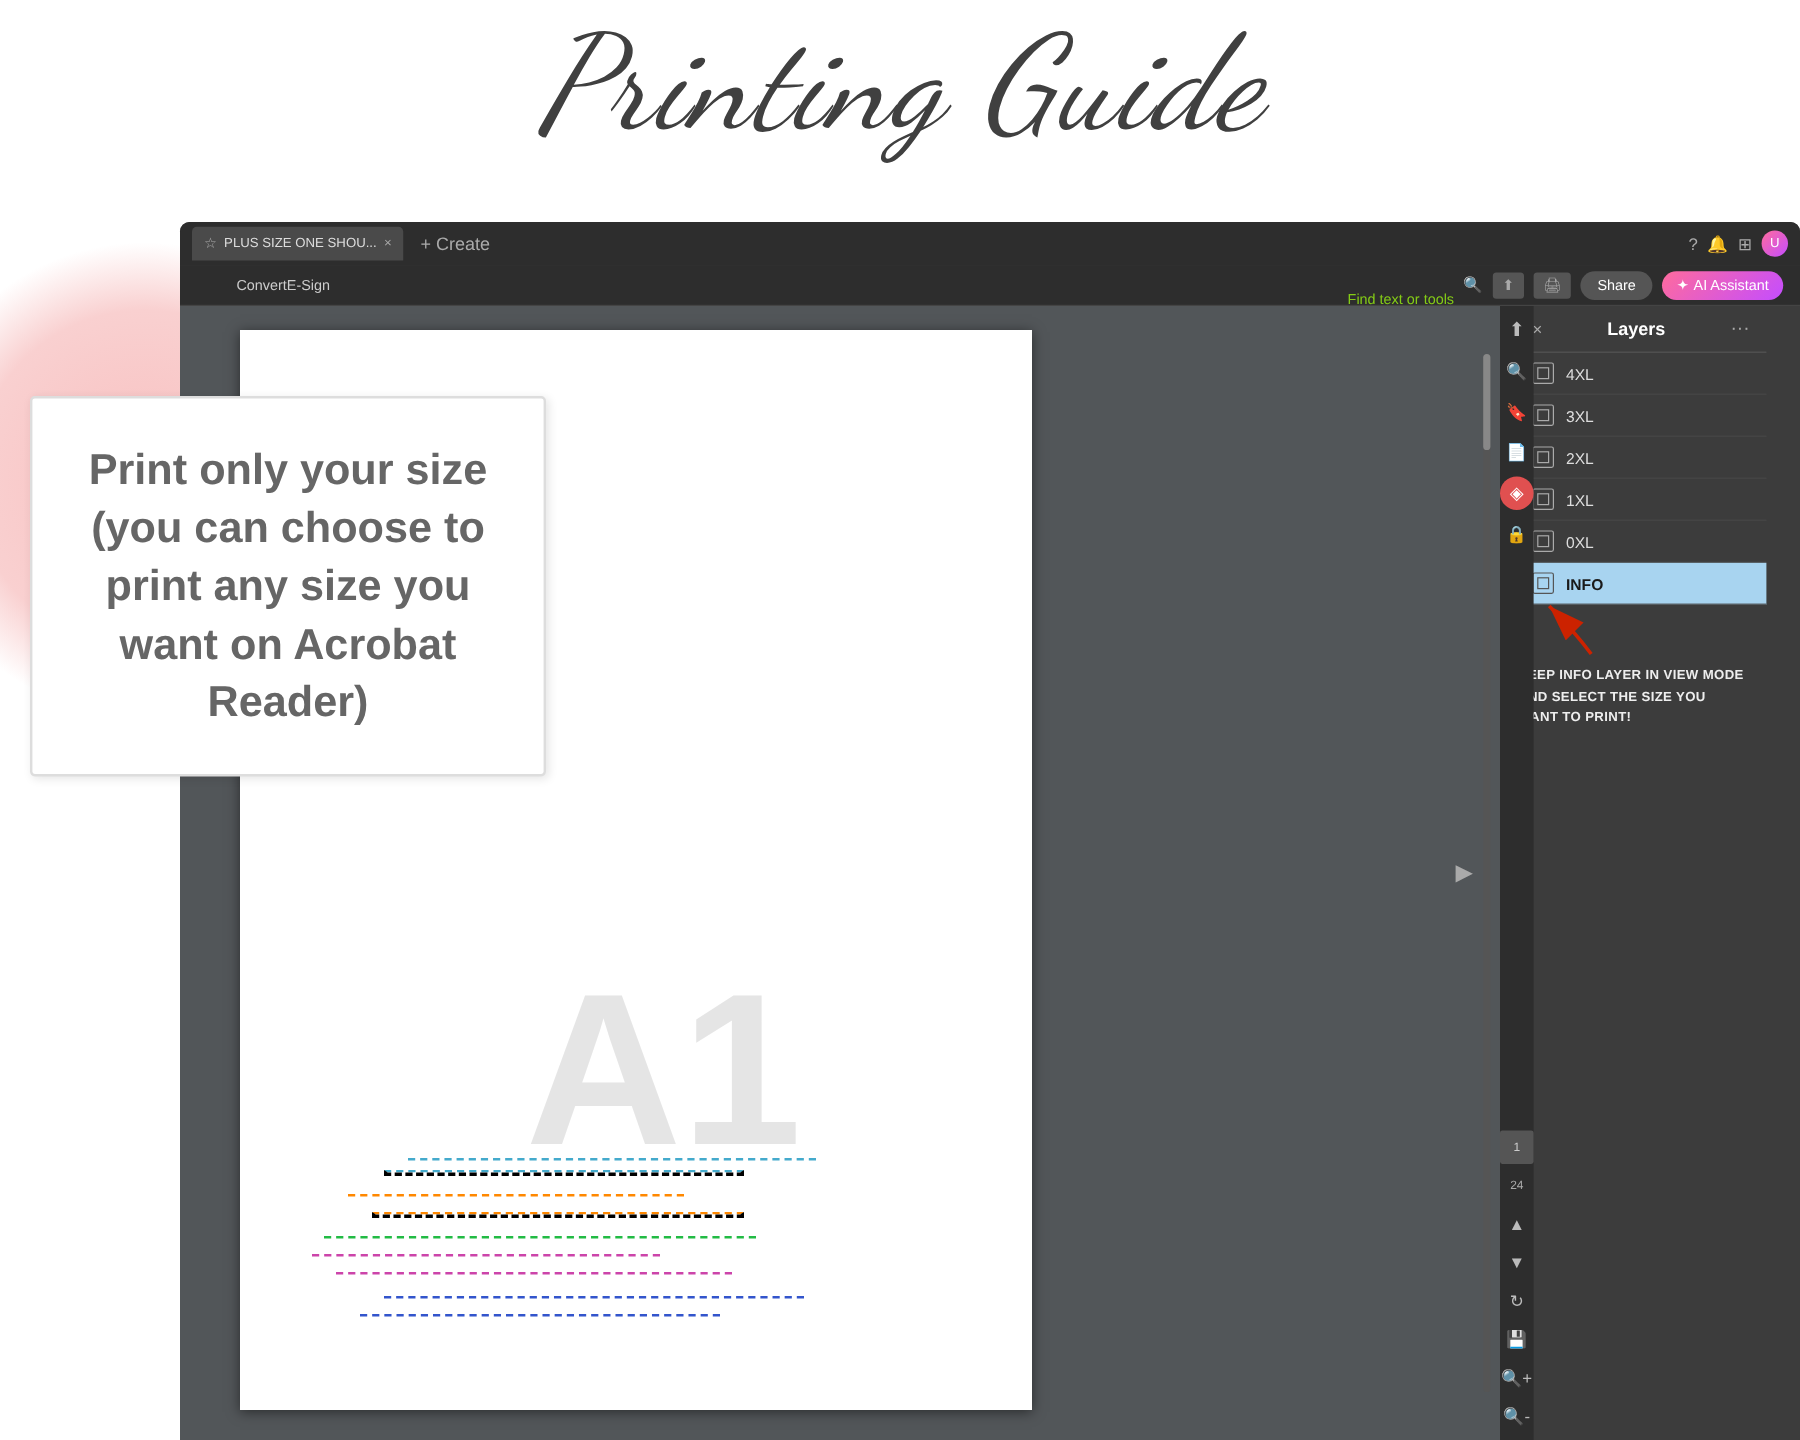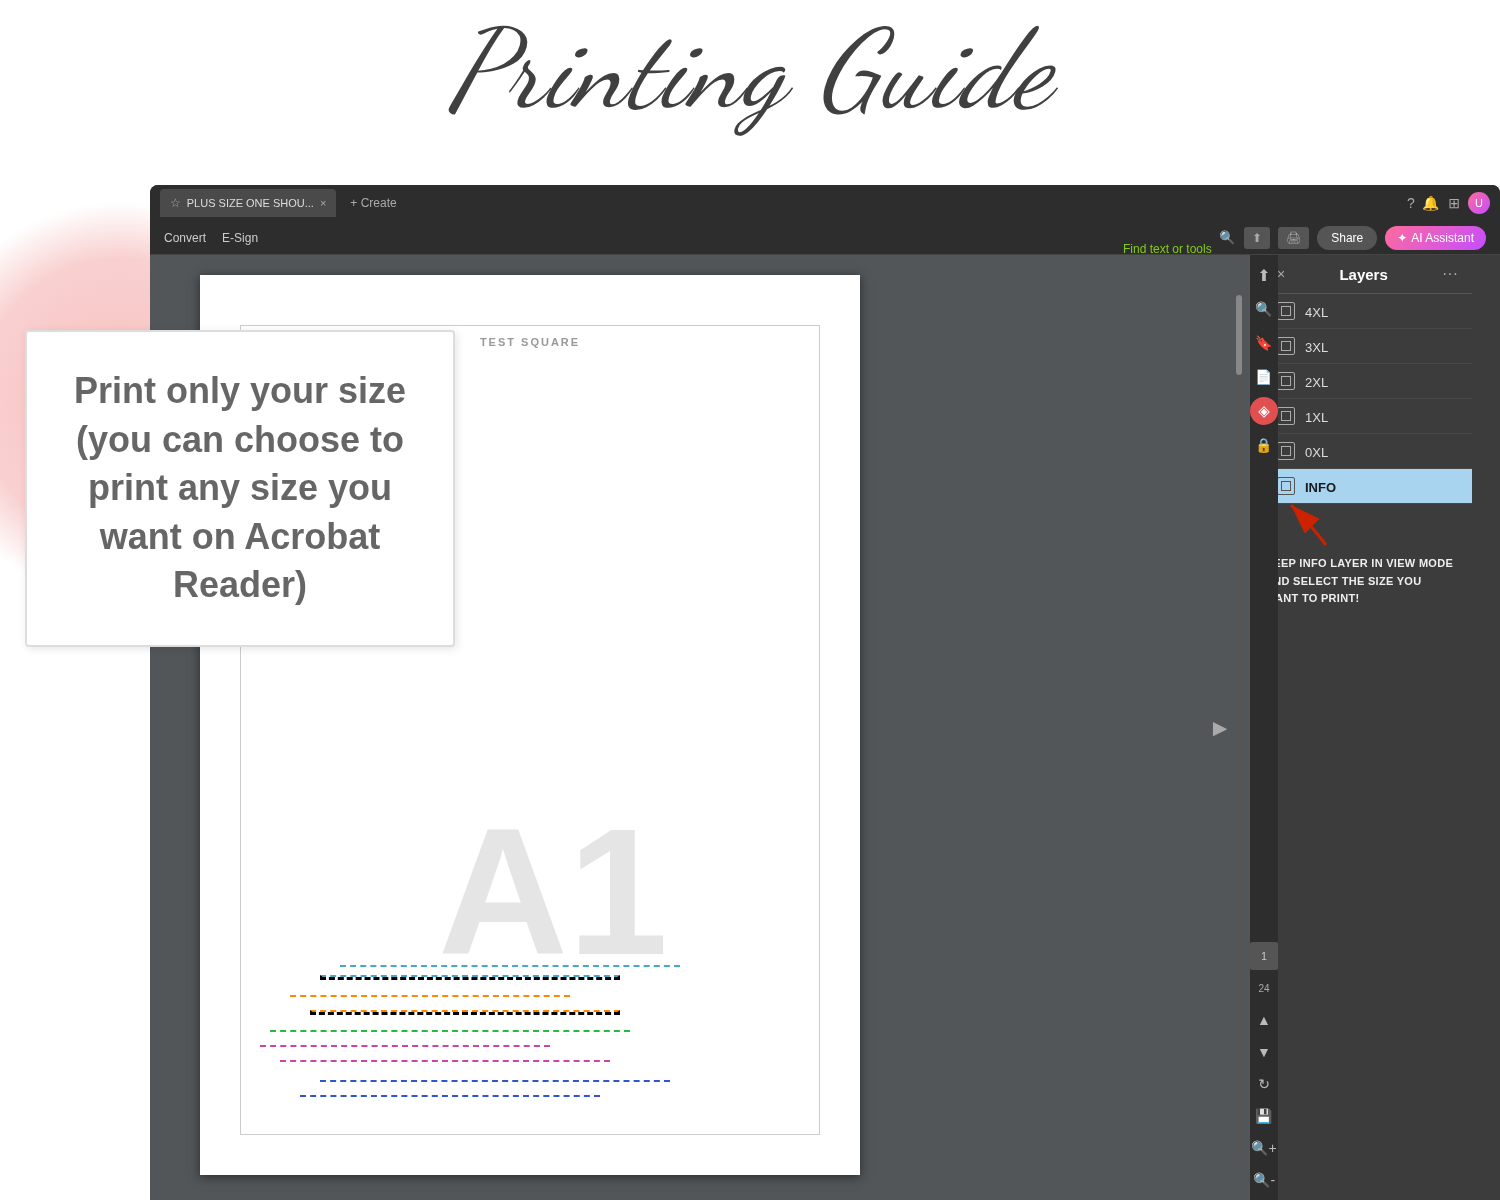--- a/index.html
+++ b/index.html
@@ -108,21 +108,21 @@
       color: #aaa;
       font-size: 11px;
       cursor: pointer;
     }
 
     .tab-add {
       display: flex;
       align-items: flex-end;
       gap: 4px;
       color: #aaa;
-      font-size: 12px;
+      font-size: 15px;
       padding: 4px 8px;
       cursor: pointer;
     }
 
     .title-bar-actions {
       display: flex;
       align-items: center;
       gap: 8px;
       margin-left: auto;
     }
@@ -138,21 +138,21 @@
       display: flex;
       align-items: center;
       background: #2d2d2d;
       height: 34px;
       padding: 0 14px;
       border-bottom: 1px solid #444;
     }
 
     .menu-items {
       display: flex;
-      gap: 16px;
+      margin-left: 33px;
     }
 
     .menu-item {
       color: #ccc;
       font-size: 12px;
       cursor: pointer;
     }
 
     .menu-search {
       margin-left: auto;
@@ -422,23 +422,20 @@
         <button class="ai-assistant-btn">
           <span>✦</span>
           <span>AI Assistant</span>
         </button>
       </div>
     </div>
 
     <div class="document-area">
 
       <div class="document-page">
-        <div class="page-inner-border">
-          <div class="page-label-text">TEST SQUARE</div>
-        </div>
         <div class="page-watermark">A1</div>
 
         <div class="pattern-lines">
           <div style="position:absolute;top:10px;left:80px;width:340px;border-top:2.5px dashed #44aacc;"></div>
           <div style="position:absolute;top:20px;left:60px;width:300px;border-top:2px dashed #44aacc;border-style:dashed;"></div>
           <div style="position:absolute;top:40px;left:30px;width:280px;border-top:2.5px dashed #ff8800;"></div>
           <div style="position:absolute;top:55px;left:50px;width:310px;border-top:2px dashed #ff8800;border-style:dashed;"></div>
           <div style="position:absolute;top:75px;left:10px;width:360px;border-top:2.5px dashed #22bb44;"></div>
           <div style="position:absolute;top:90px;left:0px;width:290px;border-top:2.5px dashed #cc44aa;"></div>
           <div style="position:absolute;top:105px;left:20px;width:330px;border-top:2px dashed #cc44aa;"></div>

